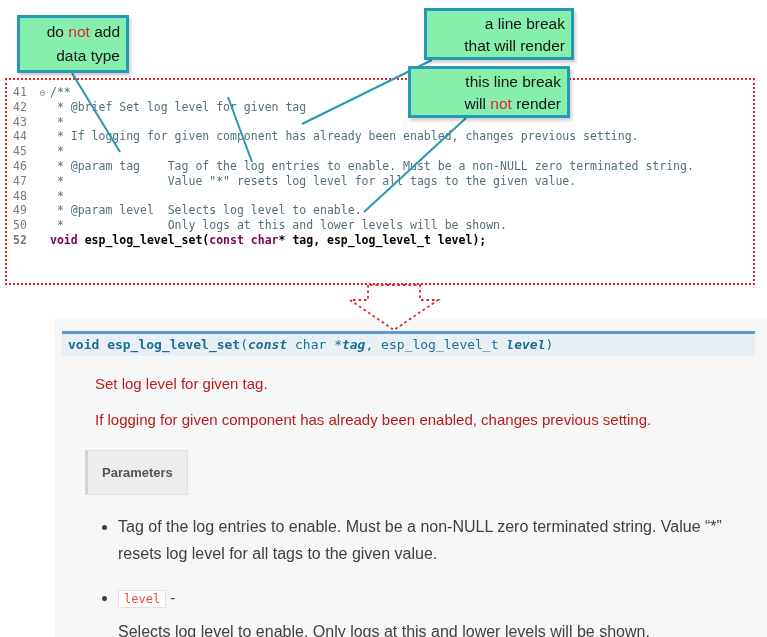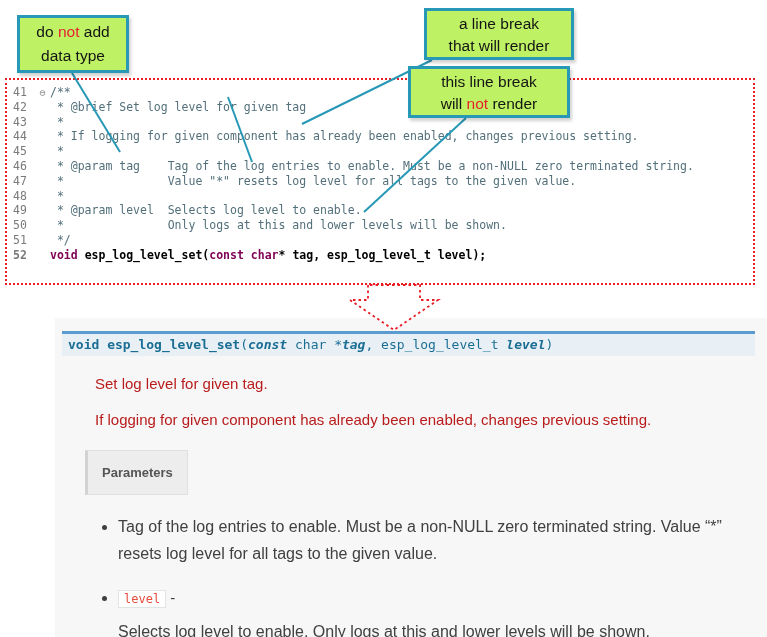--- a/index.html
+++ b/index.html
@@ -1,20 +1,20 @@
 <!DOCTYPE html>
 <html><head>
 <meta charset="utf-8">
 <style>
   * { margin:0; padding:0; box-sizing:border-box; }
   html,body { width:767px; height:637px; background:#ffffff; font-family:"Liberation Sans",sans-serif; }
   .stage { position:absolute; left:0; top:0; width:767px; height:637px; overflow:hidden; }
 
   
-  .callout { position:absolute; background:#bef264; border:3px solid #2798b5; text-align:center;
+  .callout { position:absolute; background:#86efac; border:3px solid #2798b5; text-align:right;
              font-size:15.5px; color:#141414; line-height:24px; padding:2px 6px; z-index:3;
              box-shadow:2px 3px 3px rgba(0,0,0,0.18); }
   .callout .red { color:#e8212e; }
   #co1 { left:17px;  top:15px; width:112px; height:58px; }
   #co2 { left:148px; top:45px; width:168px; height:52px; line-height:22px; }
   #co3 { left:424px; top:8px;  width:150px; height:52px; line-height:22px; }
   #co4 { left:408px; top:66px; width:162px; height:52px; line-height:22px; }
 
   .connectors { position:absolute; left:0; top:0; z-index:2; pointer-events:none; }
   .big-arrow  { position:absolute; left:338px; top:283px; z-index:2; pointer-events:none; }
@@ -85,21 +85,20 @@
     <div class="crow"><span class="ln">41</span><span class="fold">⊖</span><span class="ct cmt">/**</span></div>
     <div class="crow"><span class="ln">42</span><span class="fold"></span><span class="ct cmt"> * @brief Set log level for given tag</span></div>
     <div class="crow"><span class="ln">43</span><span class="fold"></span><span class="ct cmt"> *</span></div>
     <div class="crow"><span class="ln">44</span><span class="fold"></span><span class="ct cmt"> * If logging for given component has already been enabled, changes previous setting.</span></div>
     <div class="crow"><span class="ln">45</span><span class="fold"></span><span class="ct cmt"> *</span></div>
     <div class="crow"><span class="ln">46</span><span class="fold"></span><span class="ct cmt"> * @param tag    Tag of the log entries to enable. Must be a non-NULL zero terminated string.</span></div>
     <div class="crow"><span class="ln">47</span><span class="fold"></span><span class="ct cmt"> *               Value "*" resets log level for all tags to the given value.</span></div>
     <div class="crow"><span class="ln">48</span><span class="fold"></span><span class="ct cmt"> *</span></div>
     <div class="crow"><span class="ln">49</span><span class="fold"></span><span class="ct cmt"> * @param level  Selects log level to enable.</span></div>
     <div class="crow"><span class="ln">50</span><span class="fold"></span><span class="ct cmt"> *               Only logs at this and lower levels will be shown.</span></div>
-    <div class="crow"><span class="ln">51</span><span class="fold"></span><span class="ct cmt"> */</span></div>
     <div class="crow l52"><span class="ln">52</span><span class="fold"></span><span class="ct"><span class="kw">void</span><span> esp_log_level_set(</span><span class="kw">const</span><span> </span><span class="kw">char</span><span>* tag, esp_log_level_t level);</span></span></div>
   </div>
 
   <svg class="big-arrow" width="112" height="52">
     <path d="M30 2 L30 17 L12 17 L56 47 L100 17 L82 17 L82 2 Z" fill="#ffffff" stroke="#ea1c24" stroke-width="1.8" stroke-dasharray="2.5 3"></path>
   </svg>
 
   <div class="doc-panel">
     <div class="sig"><span class="s-kw">void</span><span class="s-name"> esp_log_level_set</span><span>(</span><span class="s-kw s-it">const</span><span> char *</span><span class="s-arg">tag</span><span>, </span><span>esp_log_level_t </span><span class="s-arg">level</span><span>)</span></div>
 

